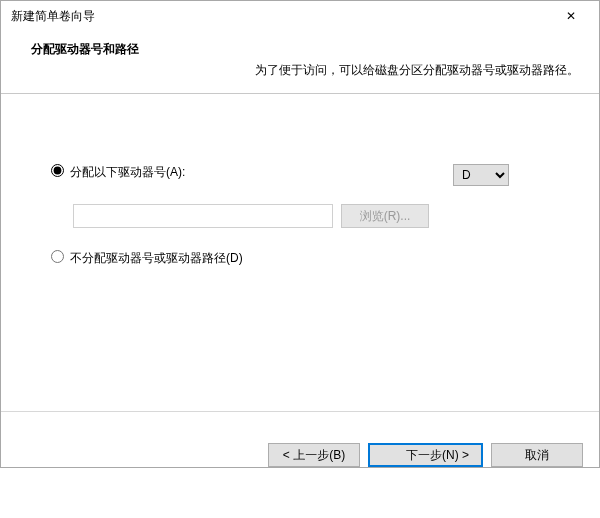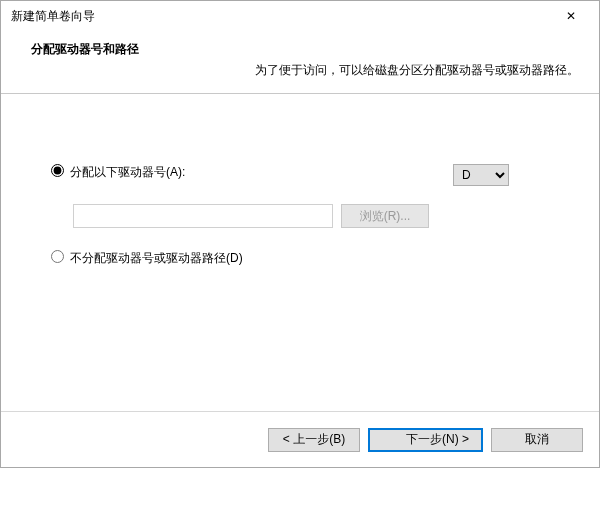--- a/index.html
+++ b/index.html
@@ -119,21 +119,21 @@
       border: 1px solid #c8c8c8;
       background: #e6e6e6;
       color: #9a9a9a;
       font-size: 12px;
       cursor: default;
     }
     .footer-area {
       height: 56px;
       border-top: 1px solid #d8d8d8;
       display: flex;
-      align-items: center;
+      align-items: flex-end;
       justify-content: flex-end;
       padding: 0 16px;
       gap: 8px;
       background: #fff;
     }
     .btn {
       min-width: 92px;
       height: 24px;
       border: 1px solid #adadad;
       background: #e1e1e1;

